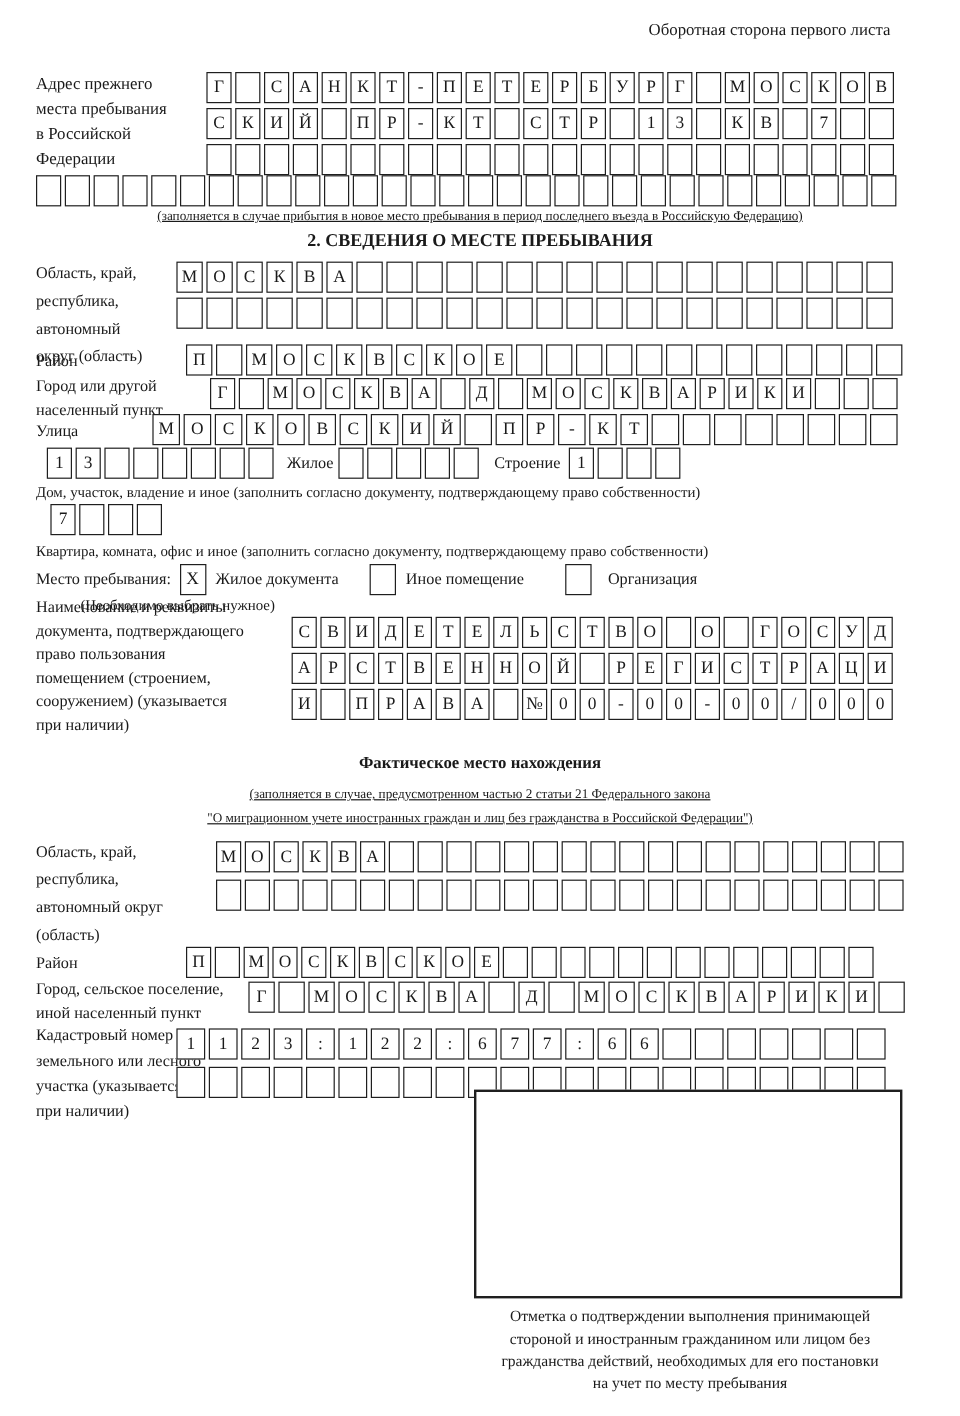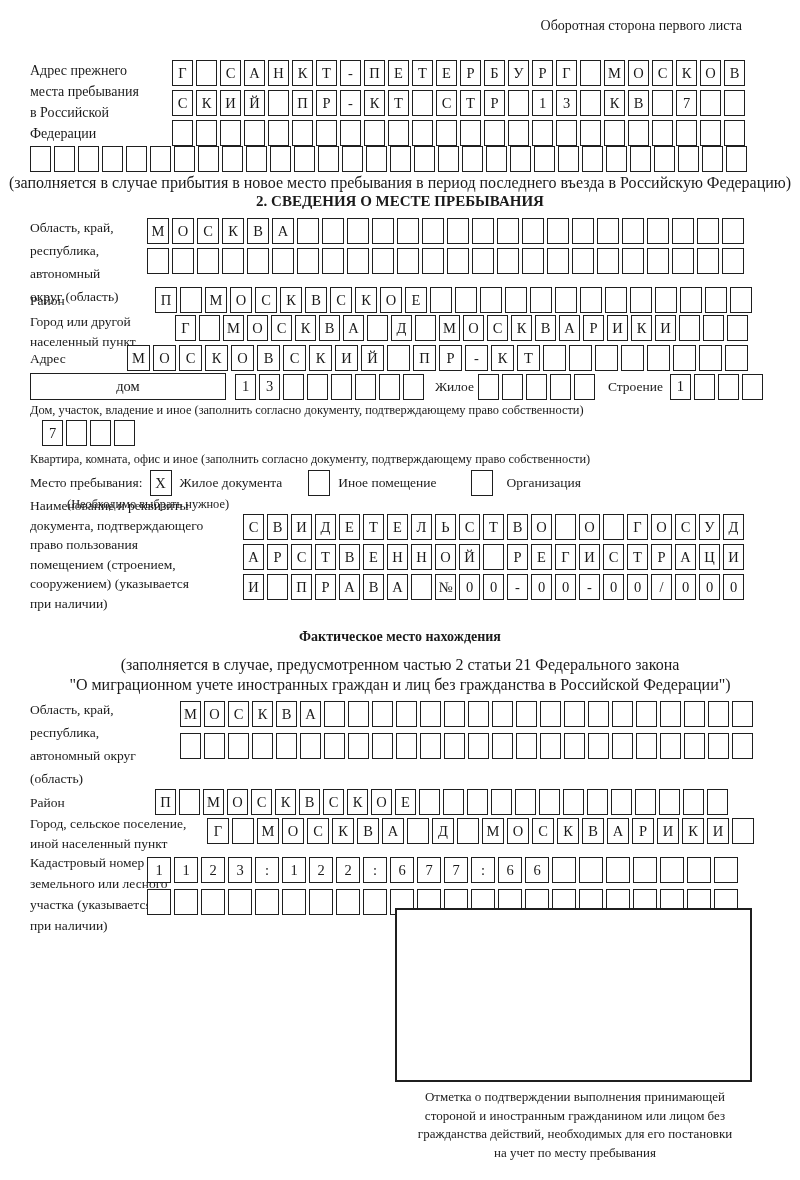--- a/index.html
+++ b/index.html
@@ -13,21 +13,21 @@
   .cells{display:flex;gap:3px;}
   .cell{
     width:var(--cw,22px);height:26px;box-sizing:border-box;
     border:1.6px solid #1f1f1f;background:#fff;
     display:flex;align-items:center;justify-content:center;
     font-size:14.5px;line-height:1;
   }
   .lbl{font-size:13.5px;line-height:23px;}
   .pre{white-space:pre-line;}
   .center{left:0;width:800px;text-align:center;}
-  .note{font-size:16px;}
+  .note{font-size:11px;text-decoration:underline;}
   .title{font-weight:bold;font-size:15px;}
   .widebox{
     box-sizing:border-box;border:1.6px solid #1f1f1f;height:27px;
     display:flex;align-items:center;justify-content:center;font-size:14.5px;
   }
   .hline{position:absolute;display:flex;align-items:center;}
   .ilabel{font-size:13.5px;}
   .caption{font-size:12.4px;}
   .bigbox{position:absolute;border:2px solid #1f1f1f;background:#fff;box-sizing:border-box;}
 </style>
@@ -261,21 +261,21 @@
     <span class="cell">А</span>
     <span class="cell">Р</span>
     <span class="cell">И</span>
     <span class="cell">К</span>
     <span class="cell">И</span>
     <span class="cell"></span>
     <span class="cell"></span>
     <span class="cell"></span>
   </div>
 
-<div class="abs lbl" style="left:30px;top:347px;">Адрес</div>
+<div class="abs lbl" style="left:30px;top:347px;">Улица</div>
 <div class="row" style="left:127px;top:345px;--cw:23px;">
     <span class="cell">М</span>
     <span class="cell">О</span>
     <span class="cell">С</span>
     <span class="cell">К</span>
     <span class="cell">О</span>
     <span class="cell">В</span>
     <span class="cell">С</span>
     <span class="cell">К</span>
     <span class="cell">И</span>
@@ -290,21 +290,20 @@
     <span class="cell"></span>
     <span class="cell"></span>
     <span class="cell"></span>
     <span class="cell"></span>
     <span class="cell"></span>
     <span class="cell"></span>
     <span class="cell"></span>
   </div>
 
 <div class="hline" style="left:30px;top:373px;">
-  <div class="widebox" style="width:196px;">дом</div>
   <div class="cells" style="--cw:21px;margin-left:9px;">
       <span class="cell">1</span>
       <span class="cell">3</span>
       <span class="cell"></span>
       <span class="cell"></span>
       <span class="cell"></span>
       <span class="cell"></span>
       <span class="cell"></span>
       <span class="cell"></span>
     </div>

